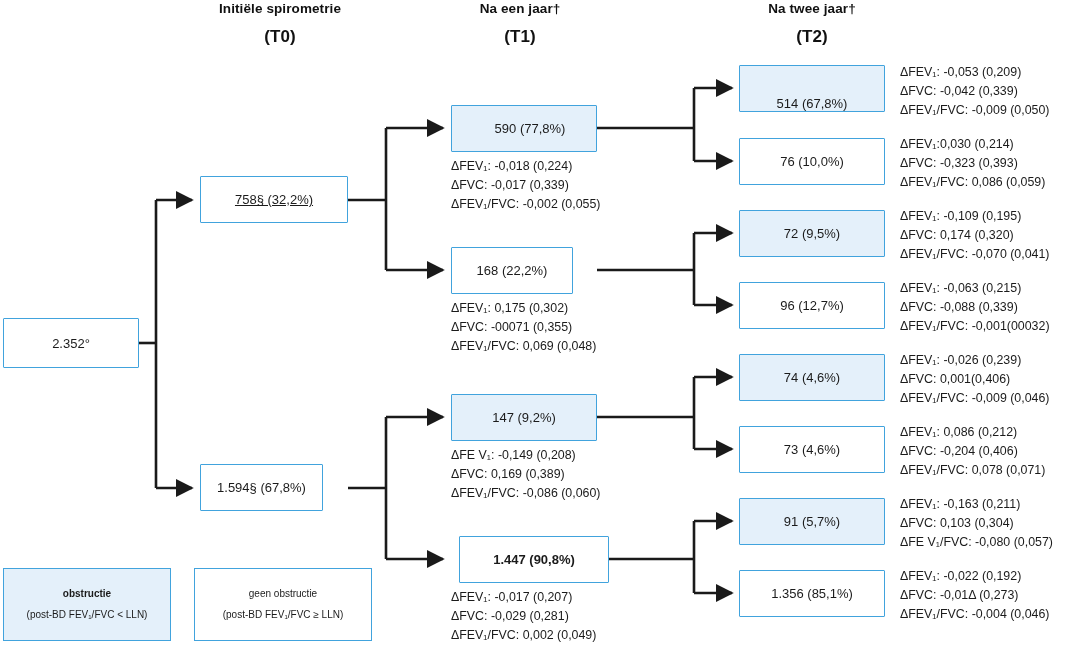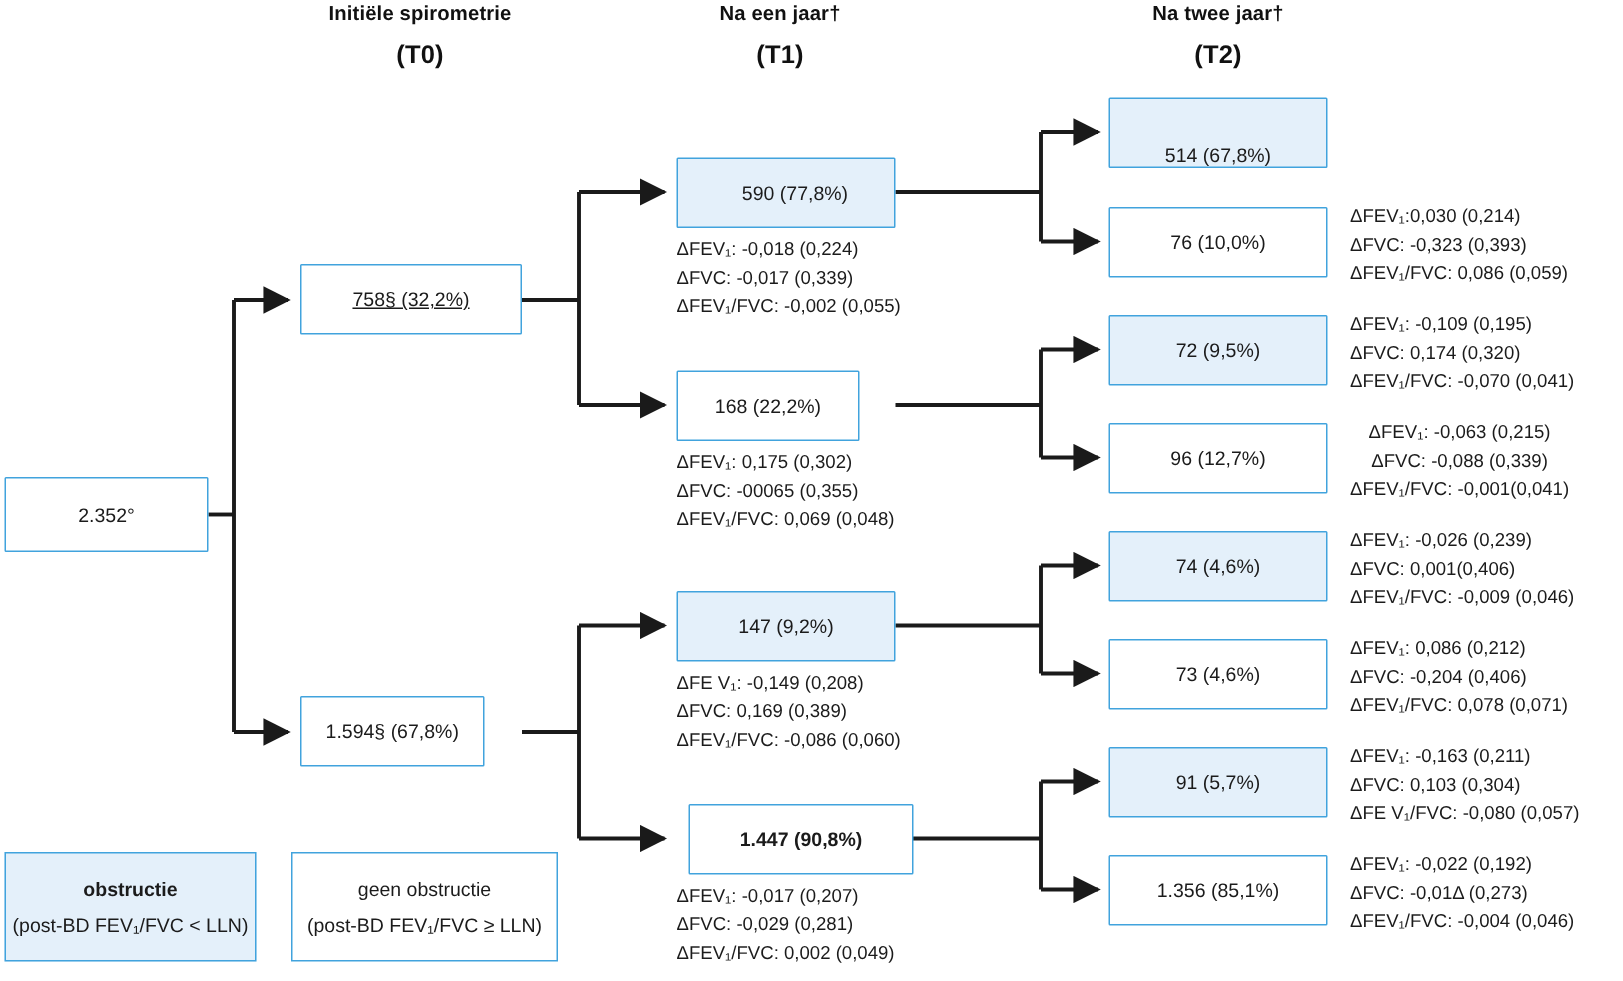--- a/index.html
+++ b/index.html
@@ -16,21 +16,21 @@
         background:#ffffff;display:flex;align-items:center;justify-content:center;
         font-size:13px;color:#1b1b1b;border-radius:1px;}
   .node.filled{background:#e4f0fa;}
   .node .txt{white-space:nowrap;}
 
   .stats{position:absolute;font-size:12.4px;line-height:1.52;color:#1b1b1b;white-space:nowrap;}
   .stats div{white-space:nowrap;}
 
   .legend{position:absolute;box-sizing:border-box;border:1.4px solid #41a3dd;
           background:#ffffff;display:flex;flex-direction:column;align-items:center;
-          justify-content:center;font-size:13px;color:#1b1b1b;line-height:1.0;}
+          justify-content:center;font-size:10px;color:#1b1b1b;line-height:1.0;}
   .legend.filled{background:#e4f0fa;}
   .legend .l1{font-weight:bold;margin-bottom:11px;}
   .legend .l1.plain{font-weight:normal;}
   .legend .l2{font-weight:normal;}
 </style>
 </head>
 <body>
 
 <div id="stage">
 
@@ -110,21 +110,21 @@
     <div>ΔFEV₁: -0,018 (0,224)</div>
     <div>ΔFVC: -0,017 (0,339)</div>
     <div>ΔFEV₁/FVC: -0,002 (0,055)</div>
   </div>
 
   <div class="node" style="left:451px;top:247px;width:122px;height:47px;">
     <span class="txt">168 (22,2%)</span>
   </div>
   <div class="stats" style="left:451px;top:299px;">
     <div>ΔFEV₁: 0,175 (0,302)</div>
-    <div>ΔFVC: -00065 (0,355)</div>
+    <div>ΔFVC: -00071 (0,355)</div>
     <div>ΔFEV₁/FVC: 0,069 (0,048)</div>
   </div>
 
   <div class="node filled" style="left:451px;top:394px;width:146px;height:47px;">
     <span class="txt">147 (9,2%)</span>
   </div>
   <div class="stats" style="left:451px;top:446px;">
     <div>ΔFE V₁: -0,149 (0,208)</div>
     <div>ΔFVC: 0,169 (0,389)</div>
     <div>ΔFEV₁/FVC: -0,086 (0,060)</div>
@@ -135,20 +135,25 @@
   </div>
   <div class="stats" style="left:451px;top:588px;">
     <div>ΔFEV₁: -0,017 (0,207)</div>
     <div>ΔFVC: -0,029 (0,281)</div>
     <div>ΔFEV₁/FVC: 0,002 (0,049)</div>
   </div>
 
   <div class="node filled" style="left:739px;top:65px;width:146px;height:47px;align-items:flex-end;">
     <span class="txt">514 (67,8%)</span>
   </div>
+  <div class="stats" style="left:900px;top:63px;">
+    <div>ΔFEV₁: -0,053 (0,209)</div>
+    <div>ΔFVC: -0,042 (0,339)</div>
+    <div>ΔFEV₁/FVC: -0,009 (0,050)</div>
+  </div>
 
   <div class="node" style="left:739px;top:138px;width:146px;height:47px;">
     <span class="txt">76 (10,0%)</span>
   </div>
   <div class="stats" style="left:900px;top:135px;">
     <div>ΔFEV₁:0,030 (0,214)</div>
     <div>ΔFVC: -0,323 (0,393)</div>
     <div>ΔFEV₁/FVC: 0,086 (0,059)</div>
   </div>
 
@@ -157,24 +162,24 @@
   </div>
   <div class="stats" style="left:900px;top:207px;">
     <div>ΔFEV₁: -0,109 (0,195)</div>
     <div>ΔFVC: 0,174 (0,320)</div>
     <div>ΔFEV₁/FVC: -0,070 (0,041)</div>
   </div>
 
   <div class="node" style="left:739px;top:282px;width:146px;height:47px;">
     <span class="txt">96 (12,7%)</span>
   </div>
-  <div class="stats" style="left:900px;top:279px;text-align:center;">
+  <div class="stats" style="left:900px;top:279px;">
     <div>ΔFEV₁: -0,063 (0,215)</div>
     <div>ΔFVC: -0,088 (0,339)</div>
-    <div>ΔFEV₁/FVC: -0,001(0,041)</div>
+    <div>ΔFEV₁/FVC: -0,001(00032)</div>
   </div>
 
   <div class="node filled" style="left:739px;top:354px;width:146px;height:47px;">
     <span class="txt">74 (4,6%)</span>
   </div>
   <div class="stats" style="left:900px;top:351px;">
     <div>ΔFEV₁: -0,026 (0,239)</div>
     <div>ΔFVC: 0,001(0,406)</div>
     <div>ΔFEV₁/FVC: -0,009 (0,046)</div>
   </div>

